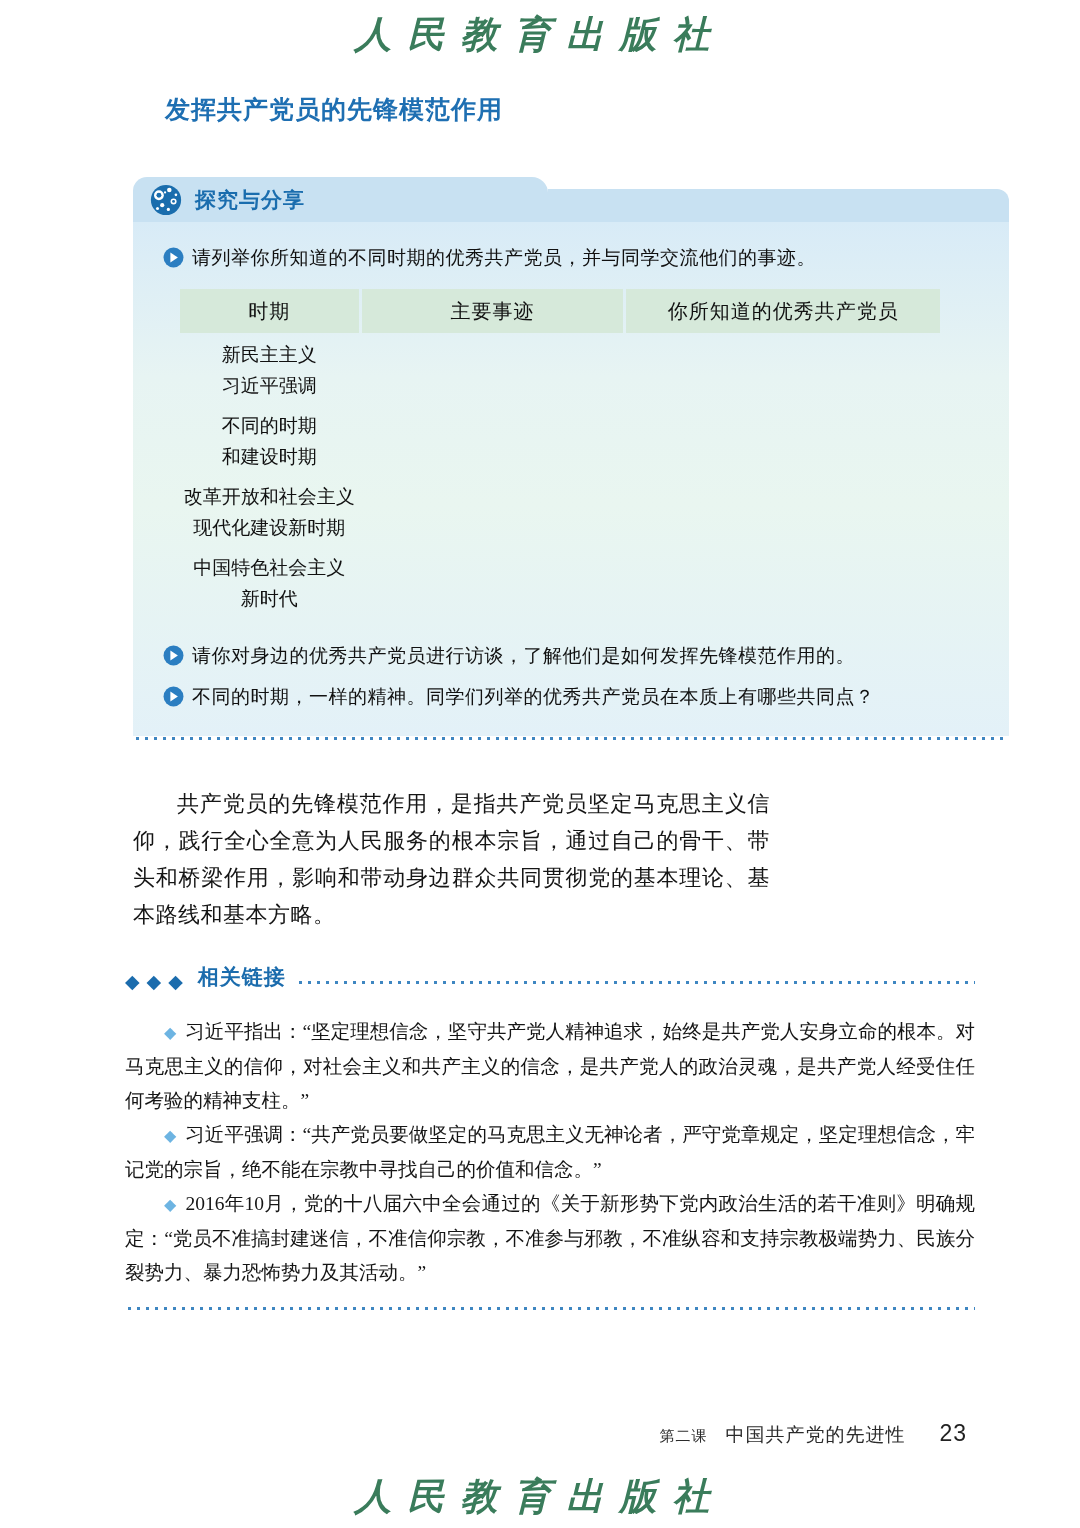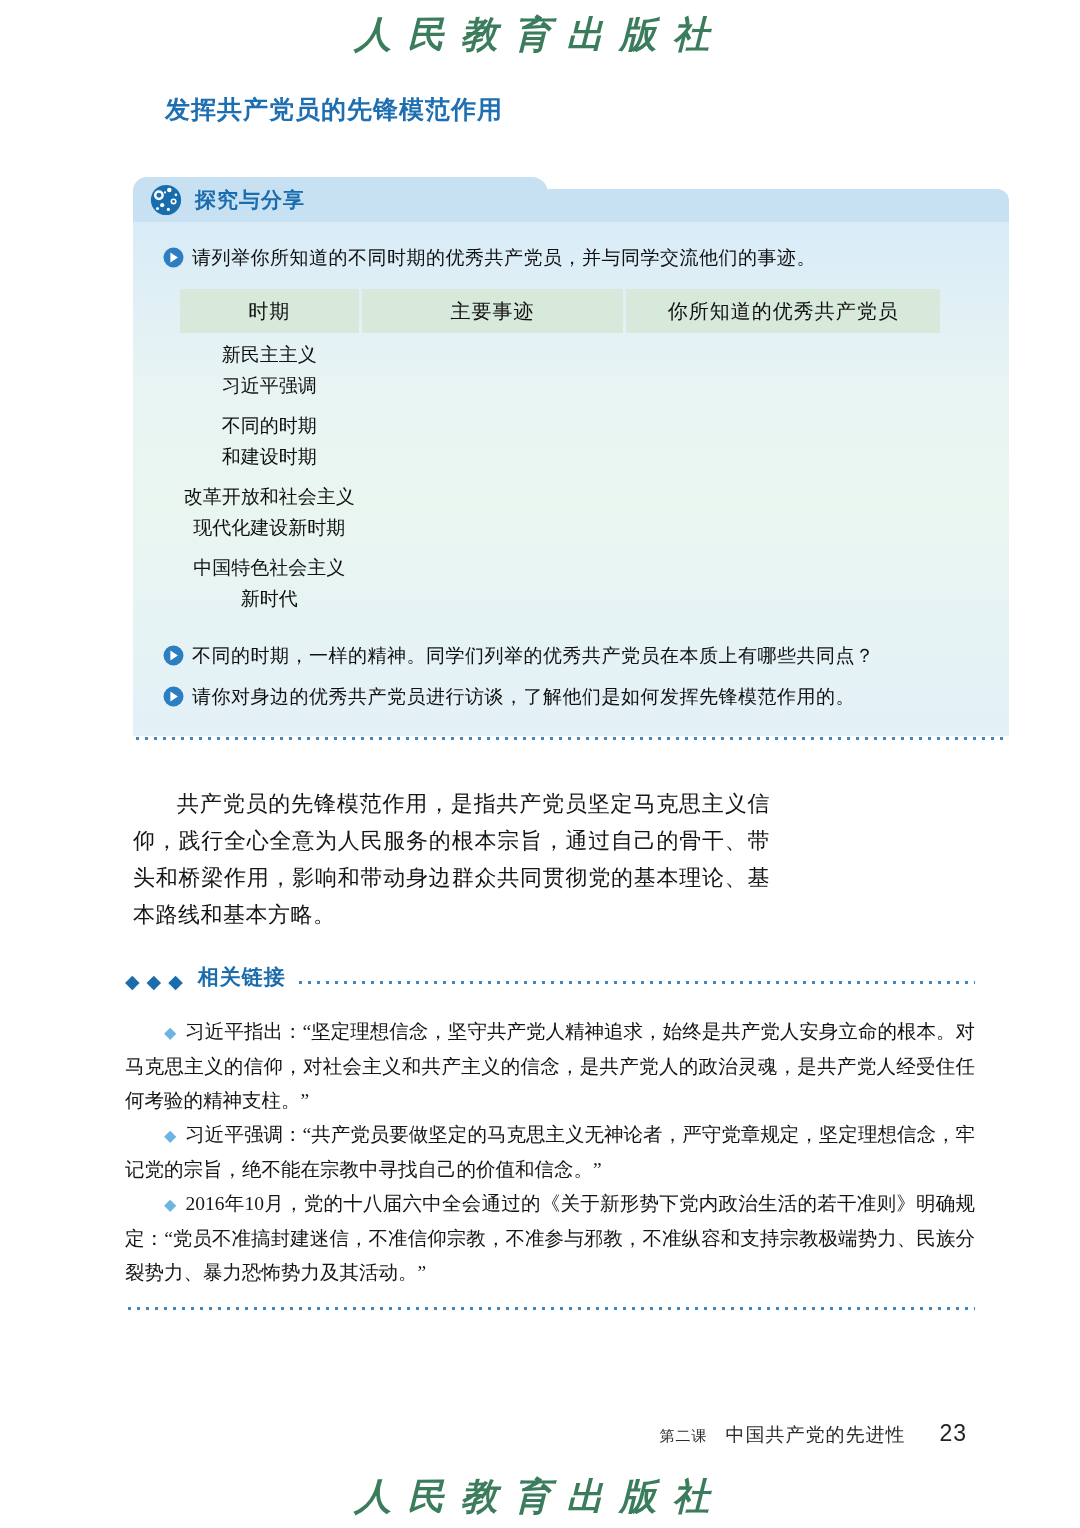--- a/index.html
+++ b/index.html
@@ -209,29 +209,29 @@
       </div>
       <div class="td row-odd"></div>
       <div class="td row-odd"></div>
     </div>
 
     <div class="prompt">
       <svg class="prompt-icon" viewBox="0 0 20 20" aria-hidden="true">
         <circle cx="10" cy="10" r="9.5" fill="#2b7ec1"></circle>
         <path d="M7 5.3 L14.2 10 L7 14.7 Z" fill="#ffffff"></path>
       </svg>
-      <span class="prompt-text">不同的时期，一样的精神。同学们列举的优秀共产党员在本质上有哪些共同点？</span>
+      <span class="prompt-text">请你对身边的优秀共产党员进行访谈，了解他们是如何发挥先锋模范作用的。</span>
     </div>
 
     <div class="prompt">
       <svg class="prompt-icon" viewBox="0 0 20 20" aria-hidden="true">
         <circle cx="10" cy="10" r="9.5" fill="#2b7ec1"></circle>
         <path d="M7 5.3 L14.2 10 L7 14.7 Z" fill="#ffffff"></path>
       </svg>
-      <span class="prompt-text">请你对身边的优秀共产党员进行访谈，了解他们是如何发挥先锋模范作用的。</span>
+      <span class="prompt-text">不同的时期，一样的精神。同学们列举的优秀共产党员在本质上有哪些共同点？</span>
     </div>
 
   </div>
   <div class="dotted"></div>
 </div>
 
 <p class="body-paragraph serif">共产党员的先锋模范作用，是指共产党员坚定马克思主义信仰，践行全心全意为人民服务的根本宗旨，通过自己的骨干、带头和桥梁作用，影响和带动身边群众共同贯彻党的基本理论、基本路线和基本方略。</p>
 
 <div class="related">
   <div class="related-header">

